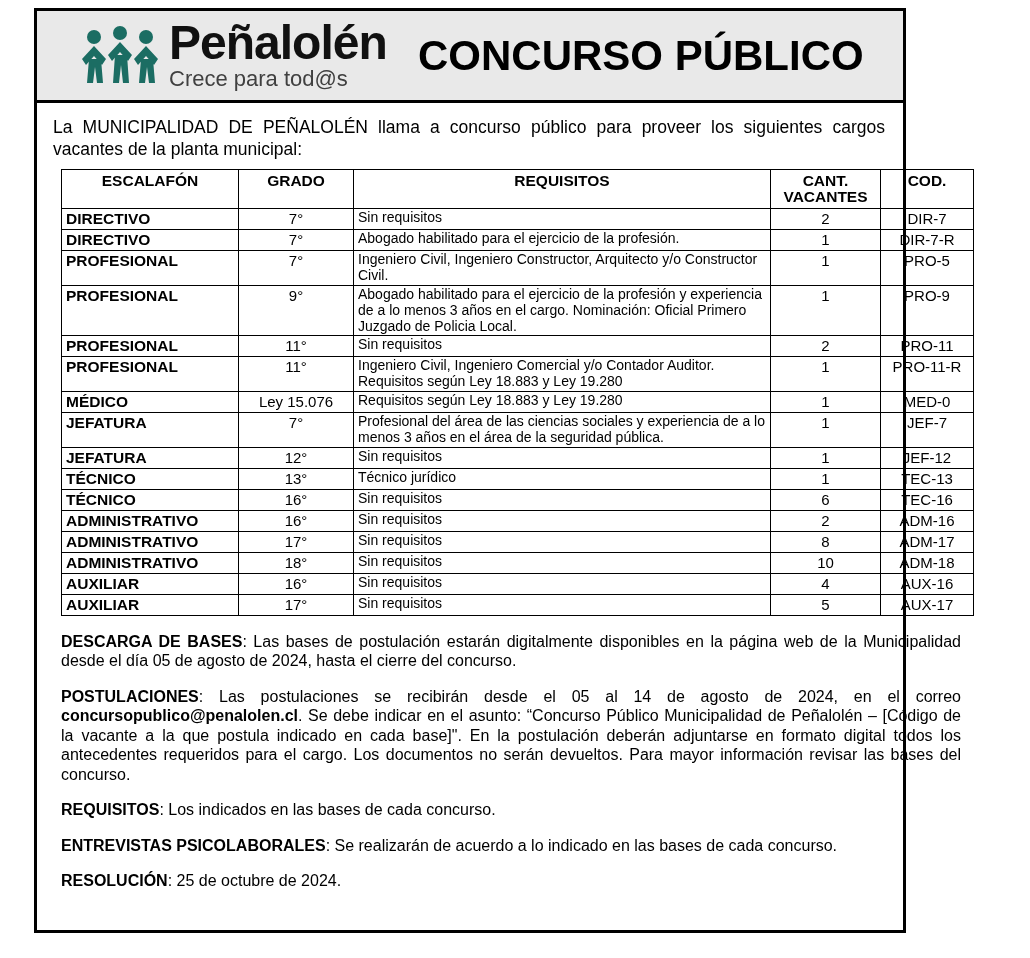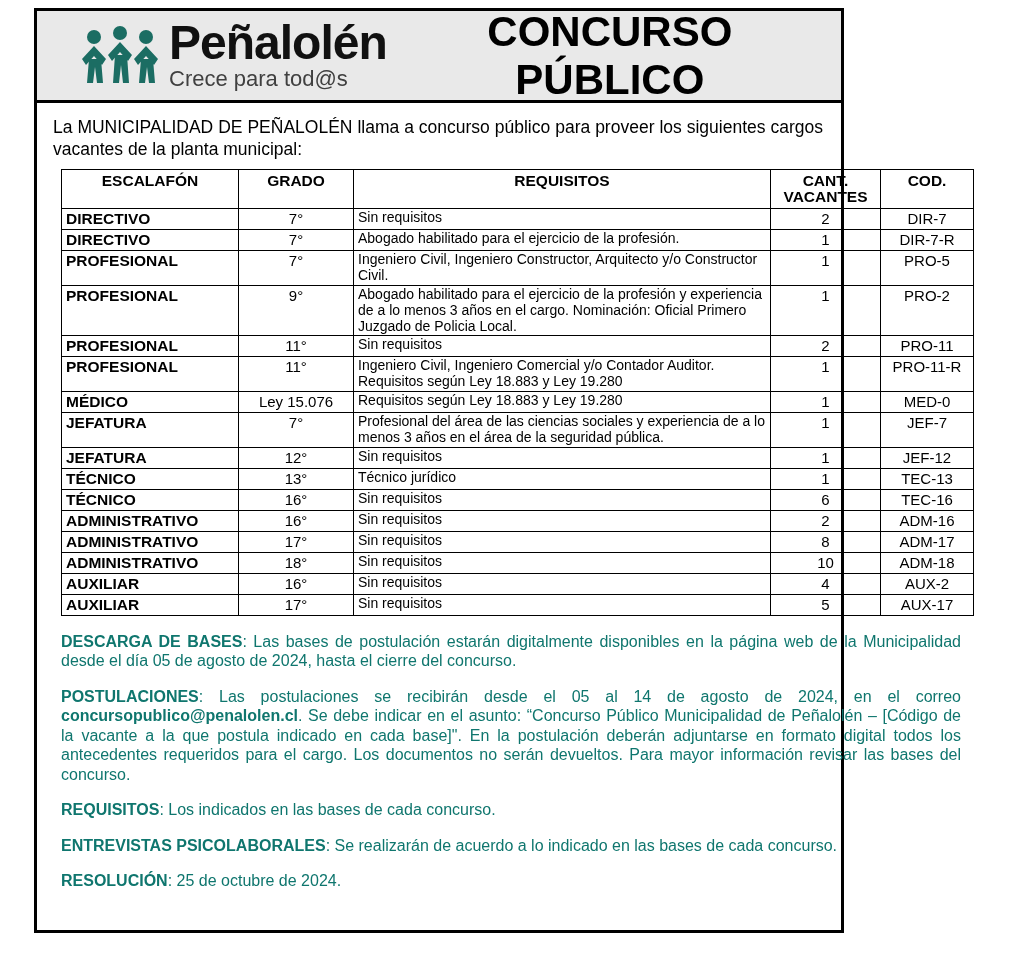--- a/index.html
+++ b/index.html
@@ -16,21 +16,21 @@
   .page {
     position: relative;
     width: 1030px;
     height: 958px;
     background: #ffffff;
   }
   .ad-frame {
     position: absolute;
     left: 34px;
     top: 8px;
-    width: 810px;
+    width: 872px;
     height: 925px;
     border: 3px solid #000;
     background: #ffffff;
     box-sizing: border-box;
   }
   
   .header {
     display: flex;
     align-items: center;
     height: 92px;
@@ -137,21 +137,21 @@
   }
   
   .notes {
     margin: 5px 0 0 8px;
     width: 900px;
   }
   .note {
     font-size: 16px;
     line-height: 1.22;
     text-align: justify;
-    color: #0f766e;
+    color: #000000;
     margin-bottom: 1px;
   }
   .note .lbl { font-weight: bold; }
 </style>
 </head>
 <body>
 
 <div class="page">
   <div class="ad-frame">
 
@@ -215,21 +215,21 @@
               <td class="gra">7°</td>
               <td class="req">Ingeniero Civil, Ingeniero Constructor, Arquitecto y/o Constructor Civil.</td>
               <td class="can">1</td>
               <td class="cod">PRO-5</td>
             </tr>
             <tr>
               <td class="esc">PROFESIONAL</td>
               <td class="gra">9°</td>
               <td class="req">Abogado habilitado para el ejercicio de la profesión y experiencia de a lo menos 3 años en el cargo. Nominación: Oficial Primero Juzgado de Policia Local.</td>
               <td class="can">1</td>
-              <td class="cod">PRO-2</td>
+              <td class="cod">PRO-9</td>
             </tr>
             <tr>
               <td class="esc">PROFESIONAL</td>
               <td class="gra">11°</td>
               <td class="req">Sin requisitos</td>
               <td class="can">2</td>
               <td class="cod">PRO-11</td>
             </tr>
             <tr>
               <td class="esc">PROFESIONAL</td>
@@ -292,21 +292,21 @@
               <td class="gra">18°</td>
               <td class="req">Sin requisitos</td>
               <td class="can">10</td>
               <td class="cod">ADM-18</td>
             </tr>
             <tr>
               <td class="esc">AUXILIAR</td>
               <td class="gra">16°</td>
               <td class="req">Sin requisitos</td>
               <td class="can">4</td>
-              <td class="cod">AUX-2</td>
+              <td class="cod">AUX-16</td>
             </tr>
             <tr>
               <td class="esc">AUXILIAR</td>
               <td class="gra">17°</td>
               <td class="req">Sin requisitos</td>
               <td class="can">5</td>
               <td class="cod">AUX-17</td>
             </tr>
           </tbody>
       </table>

